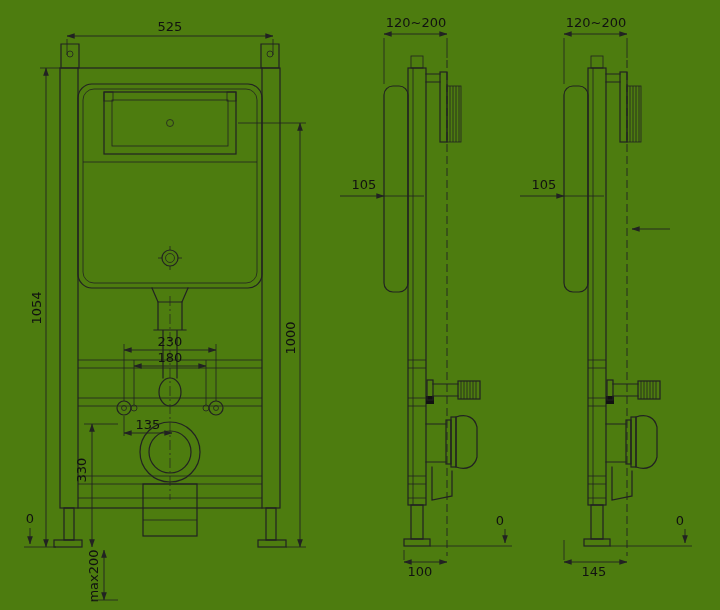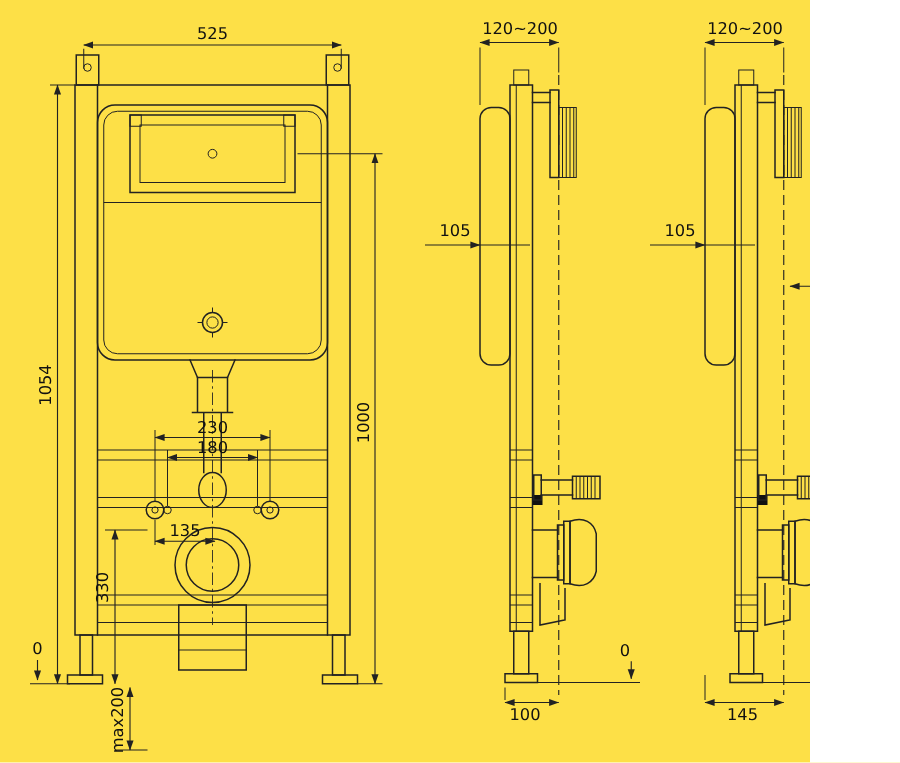--- a/index.html
+++ b/index.html
@@ -1,16 +1,16 @@
 <!DOCTYPE html>
 <html><head>
 <meta charset="utf-8">
 <style>
   html,body{margin:0;padding:0;background:#ffffff;}
-  .page{width:648px;height:610px;background:#fde047;position:relative;overflow:hidden;}
+  .page{width:720px;height:610px;background:#4d7c0f;position:relative;overflow:hidden;}
   svg{display:block;}
   .ln{stroke:#222;stroke-width:1.2;fill:none;stroke-linecap:square;}
   .thin{stroke:#222;stroke-width:0.8;fill:none;}
   .dim{stroke:#222;stroke-width:0.9;fill:none;}
   .ext{stroke:#222;stroke-width:0.8;fill:none;}
   .dash{stroke:#222;stroke-width:0.9;fill:none;stroke-dasharray:8 4;}
   .cdash{stroke:#222;stroke-width:0.7;fill:none;stroke-dasharray:10 3 2 3;}
   .solid{fill:#111;stroke:none;}
   .arr2{marker-start:url(#arr);marker-end:url(#arr);}
   .arrE{marker-end:url(#arr);}

